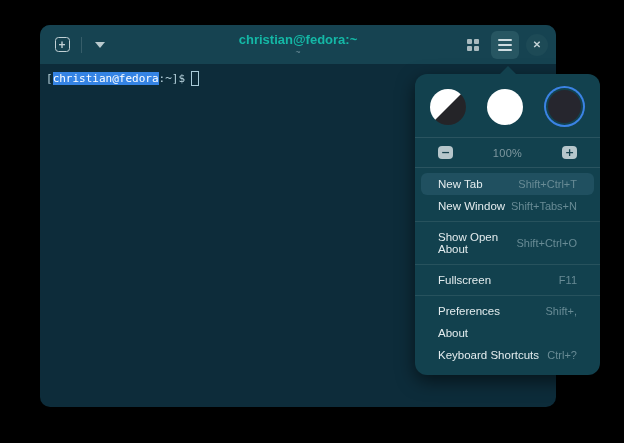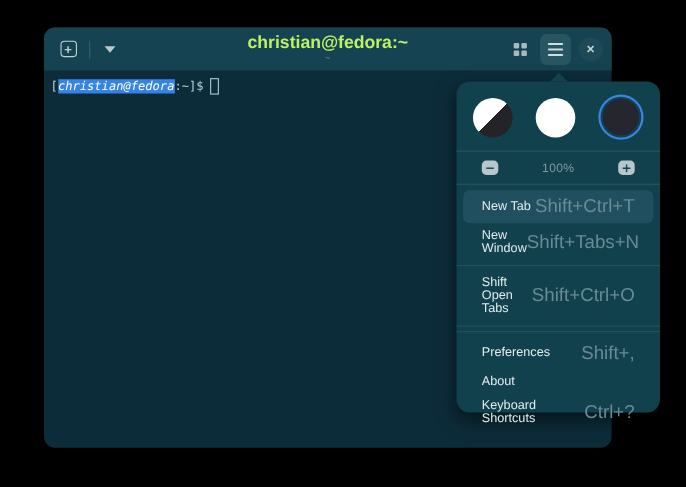--- a/index.html
+++ b/index.html
@@ -35,40 +35,40 @@
   .tb-sep { width:1px; height:16px; background:rgba(255,255,255,.14); }
   .chevron {
     width:0; height:0; border-left:5px solid transparent; border-right:5px solid transparent;
     border-top:6px solid #b9c9cd; margin:0 6px;
   }
   .tb-center {
     position:absolute; left:0; right:0; top:0; bottom:0;
     display:flex; flex-direction:column; align-items:center; justify-content:center;
     pointer-events:none;
   }
-  .wtitle { color:#bef264; font-size:16px; font-weight:bold; line-height:13px; }
+  .wtitle { color:#14b8a6; font-size:13px; font-weight:bold; line-height:13px; }
   .wsubtitle { color:#6e909b; font-size:8.5px; line-height:10px; margin-top:1px; }
   .tb-right { display:flex; align-items:center; gap:7px; }
   .grid-icon { display:grid; grid-template-columns:5px 5px; grid-template-rows:5px 5px; gap:2px; padding:5px; }
   .grid-icon span { background:#a9babf; border-radius:1px; }
   .menu-btn {
     width:28px; height:28px; border-radius:6px; background:#275662;
     display:flex; flex-direction:column; align-items:center; justify-content:center; gap:3px;
   }
   .menu-btn span { width:14px; height:2px; background:#cfdce0; border-radius:1px; }
   .close-btn {
     width:22px; height:22px; border-radius:50%; background:#1d4a56;
     display:flex; align-items:center; justify-content:center;
     color:#c3d2d6; font-size:10px; font-weight:bold;
   }
 
   
   .terminal { padding:7px 6px; font-family:"DejaVu Sans Mono", monospace; font-size:11px; }
   .prompt-line { display:flex; align-items:center; color:#b7d2dc; white-space:pre; }
-  .sel { background:#3584e4; color:#ffffff;font-style:italic; }
+  .sel { background:#3584e4; color:#ffffff; }
   .cursor {
     width:8px; height:15px; border:1px solid #a9cbd8; margin-left:6px; display:inline-block;
   }
 
   
   .popover {
     position:absolute; left:415px; top:74px; width:185px; height:301px;
     background:#12414e; border-radius:12px;
     box-shadow:0 6px 18px rgba(0,0,0,.55);
   }
@@ -101,21 +101,21 @@
   }
   .zoom-level { color:#7e98a0; font-size:11px; letter-spacing:.3px;text-align:center; }
 
   .menu-list { padding:5px 6px 8px 6px; }
   .menu-item {
     display:flex; align-items:center; justify-content:space-between;
     padding:5px 17px; border-radius:6px;
   }
   .menu-item.highlighted { background:#205060; }
   .mi-label { color:#e3ecee; font-size:11.5px; }
-  .mi-accel { color:#688b95; font-size:17px; }
+  .mi-accel { color:#688b95; font-size:11px; }
   .menu-sep { height:1px; background:rgba(255,255,255,.09); margin:4px -6px; }
 </style>
 </head>
 <body>
 
 <div class="window">
   <div class="titlebar">
     <div class="tb-left">
       <div class="newtab-btn">
         <div class="newtab-glyph">+</div>
@@ -177,24 +177,28 @@
     <div class="menu-item highlighted">
       <span class="mi-label">New Tab</span>
       <span class="mi-accel">Shift+Ctrl+T</span>
     </div>
     <div class="menu-item">
       <span class="mi-label">New Window</span>
       <span class="mi-accel">Shift+Tabs+N</span>
     </div>
     <div class="menu-sep"></div>
     <div class="menu-item">
-      <span class="mi-label">Shift Open Tabs</span>
+      <span class="mi-label">Show Open About</span>
       <span class="mi-accel">Shift+Ctrl+O</span>
     </div>
     <div class="menu-sep"></div>
+    <div class="menu-item">
+      <span class="mi-label">Fullscreen</span>
+      <span class="mi-accel">F11</span>
+    </div>
     <div class="menu-sep"></div>
     <div class="menu-item">
       <span class="mi-label">Preferences</span>
       <span class="mi-accel">Shift+,</span>
     </div>
     <div class="menu-item">
       <span class="mi-label">About</span>
       <span class="mi-accel"></span>
     </div>
     <div class="menu-item">

